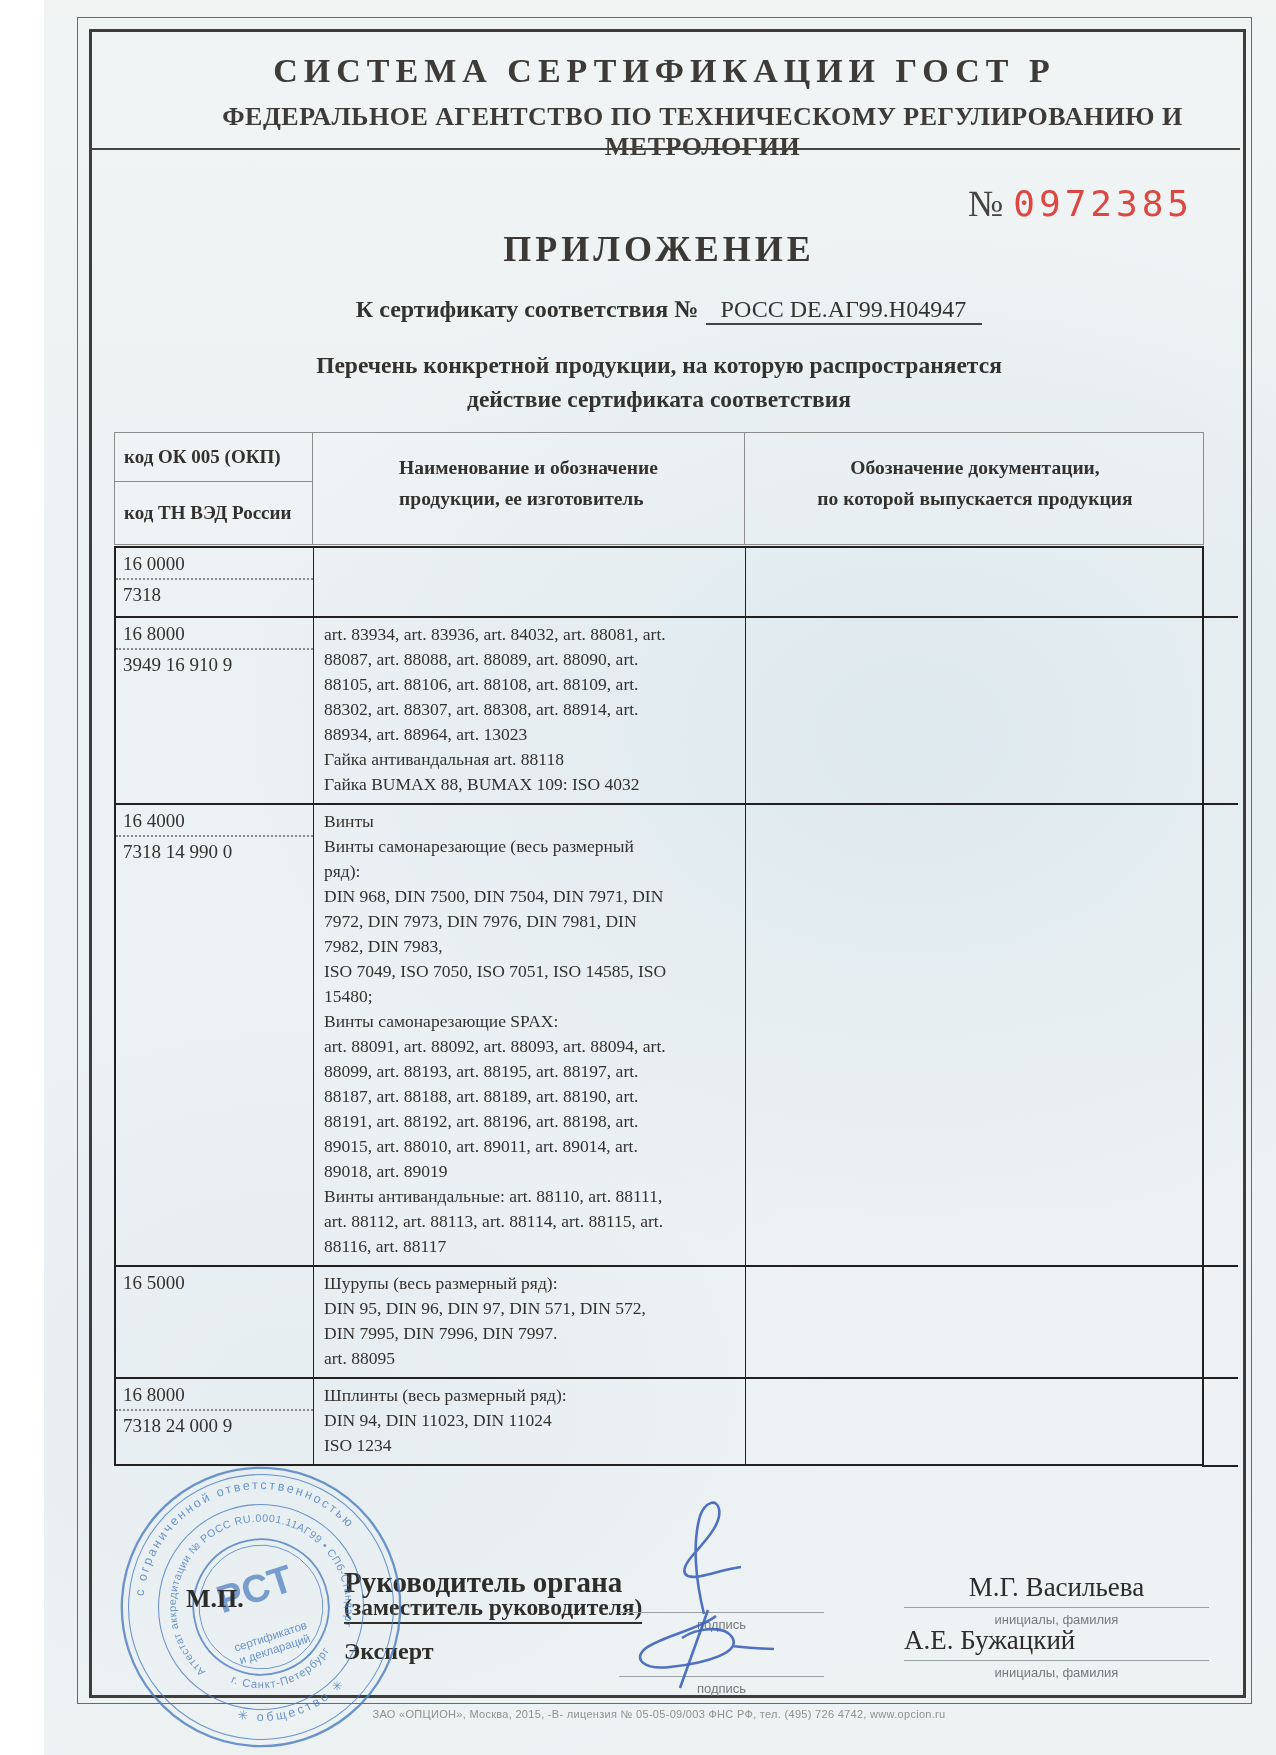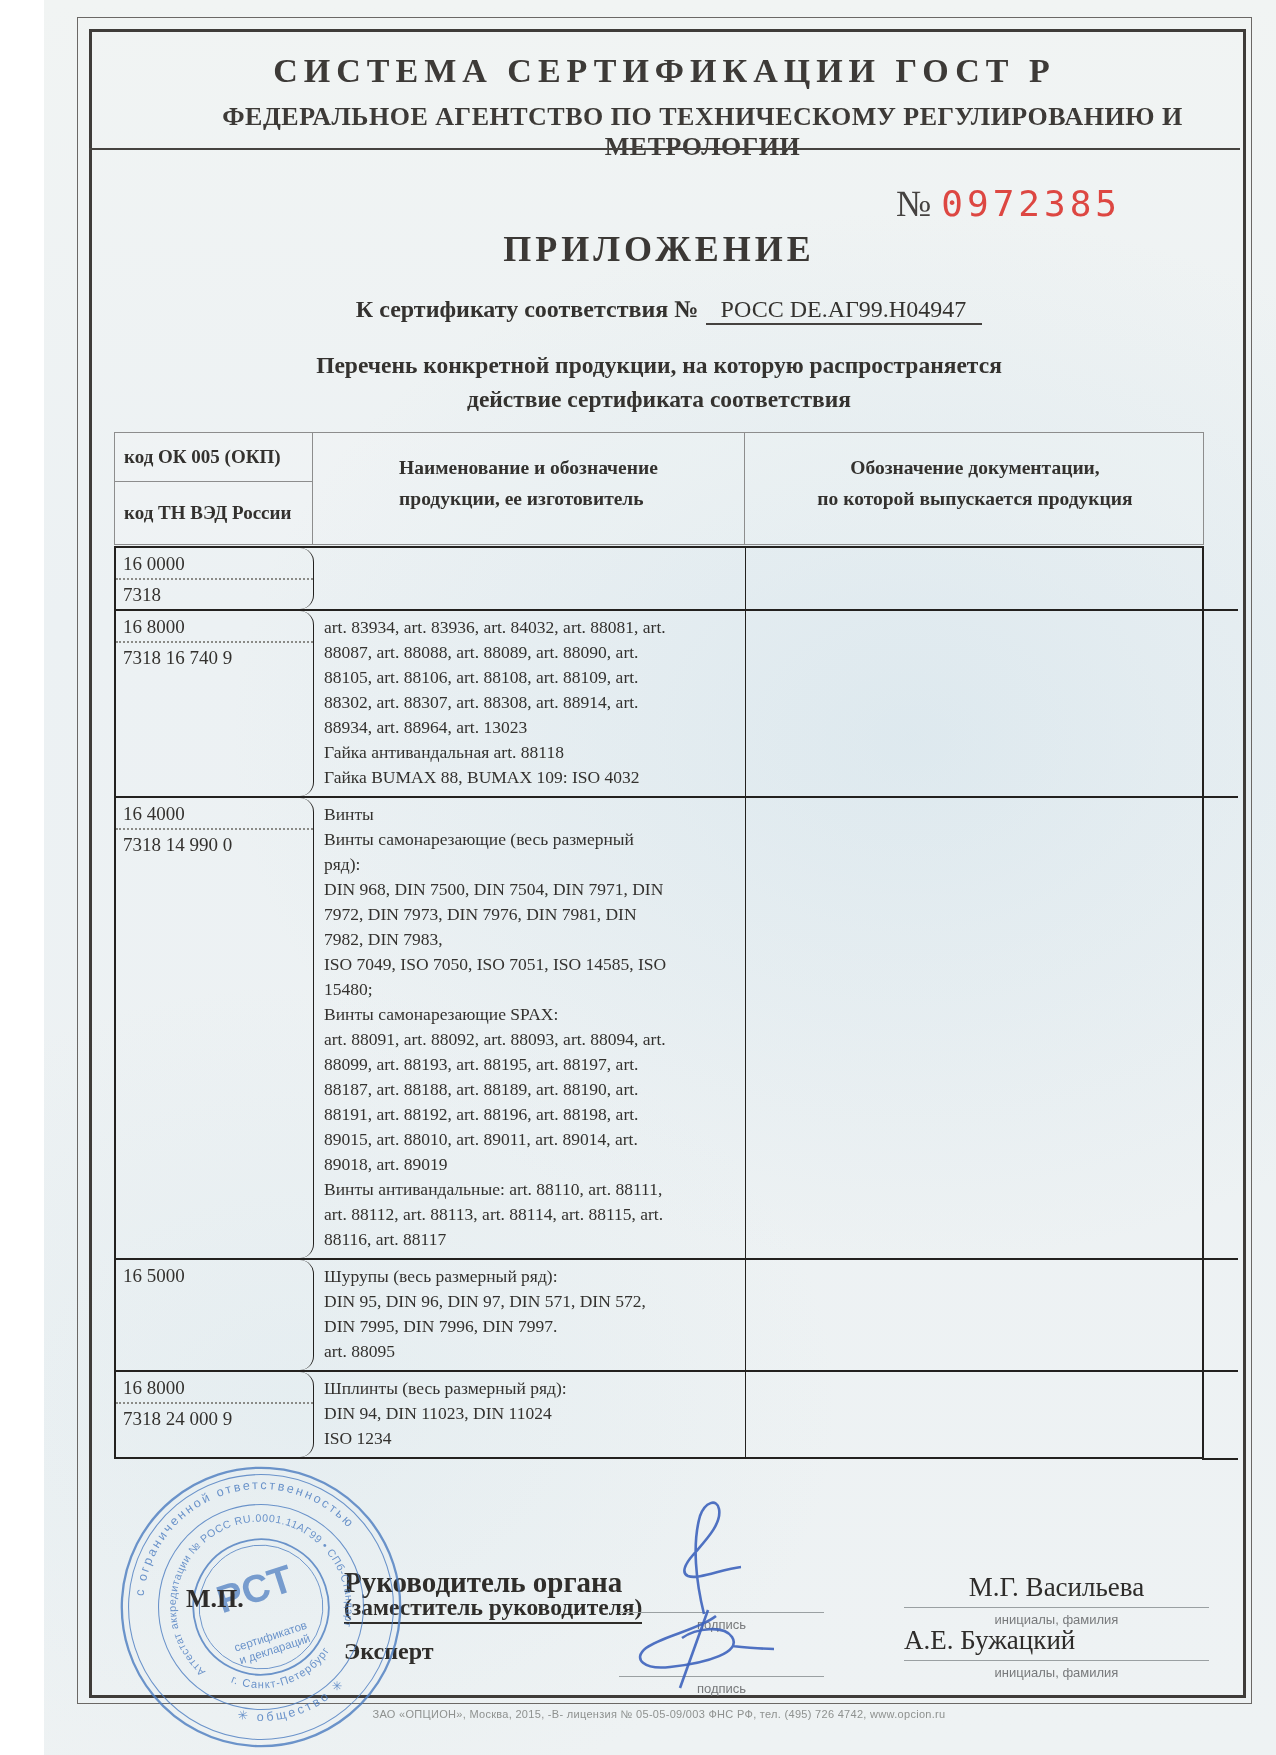--- a/index.html
+++ b/index.html
@@ -13,21 +13,21 @@
   }
   .scan-right{position:absolute;right:0;top:0;width:18px;height:100%;background:#fff;}
   .frame-outer{position:absolute;left:33px;top:17px;width:1173px;height:1685px;border:1.5px solid #6b6865;}
   .frame-inner{position:absolute;left:45px;top:29px;width:1151px;height:1663px;border:3px solid #3f3c39;}
 
   .doc-header{position:absolute;left:45px;top:0;width:1151px;text-align:center;}
   .h1{position:absolute;left:0;top:52px;width:100%;font-size:34px;font-weight:bold;letter-spacing:6px;color:#3d3a37;}
   .h2{position:absolute;left:0;top:102px;width:100%;font-size:26px;font-weight:bold;letter-spacing:.5px;color:#3d3a37;padding-left:38px;}
   .header-rule{position:absolute;left:45px;top:148px;width:1151px;border-top:2.5px solid #46433f;}
 
-  .blank-number{position:absolute;left:852px;top:182px;width:300px;font-size:37px;white-space:nowrap;}
+  .blank-number{position:absolute;left:924px;top:182px;width:300px;font-size:37px;white-space:nowrap;}
   .blank-number .ns{color:#454240;font-family:"Liberation Serif",serif;margin-right:10px;}
   .blank-number .nd{color:#dd4742;font-family:"DejaVu Sans Mono",monospace;letter-spacing:4px;font-size:36px;}
 
   .title{position:absolute;left:70px;top:228px;width:1090px;text-align:center;font-size:36px;font-weight:bold;letter-spacing:4px;color:#3b3835;}
   .cert-line{position:absolute;left:80px;top:296px;width:1090px;text-align:center;font-size:24px;color:#34322f;}
   .cert-line .lbl{font-weight:bold;}
   .cert-line .num{border-bottom:2px solid #45423f;padding:0 16px 1px 14px;margin-left:8px;}
   .desc1{position:absolute;left:70px;top:352px;width:1090px;text-align:center;font-size:23.5px;font-weight:bold;color:#34322f;}
   .desc2{position:absolute;left:70px;top:386px;width:1090px;text-align:center;font-size:23.5px;font-weight:bold;color:#34322f;}
 
@@ -38,21 +38,21 @@
   .hc1a{height:48px;border-bottom:1.5px solid #8d8d8d;display:flex;align-items:center;padding-left:9px;font-weight:bold;font-size:19px;}
   .hc1b{flex:1;display:flex;align-items:center;padding-left:9px;font-weight:bold;font-size:19px;}
   .hc2{border-right:1.5px solid #8d8d8d;display:flex;align-items:center;justify-content:center;font-weight:bold;font-size:19.5px;white-space:pre-line;padding-bottom:10px;line-height:1.55;}
   .hc3{display:flex;align-items:center;justify-content:center;text-align:center;font-weight:bold;font-size:19.5px;white-space:pre-line;padding-bottom:10px;line-height:1.55;}
 
   .tbl-body{position:relative;border:2.5px solid #23211f;box-sizing:border-box;margin-top:1px;}
   .tbl-body::after{content:"";position:absolute;left:100%;bottom:-2.5px;width:36px;border-top:2.5px solid #23211f;}
   .brow{position:relative;display:grid;grid-template-columns:198px 432px 460px;}
   .brow + .brow{border-top:2px solid #23211f;}
   .brow + .brow::before{content:"";position:absolute;top:-2px;left:100%;width:36px;border-top:2px solid #23211f;}
-  .c1{border-right:1.5px solid #23211f;padding:3px 6px 1px 7px;font-size:19px;line-height:26px;border-radius:14px;}
+  .c1{border-right:1.5px solid #23211f;padding:3px 6px 8px 7px;font-size:19px;line-height:26px;}
   .c2{border-right:1.5px solid #23211f;padding:4px 6px 6px 10px;font-size:17.5px;line-height:25px;white-space:pre-line;}
   .c3{padding:4px 6px;}
   .dots{border-top:2px dotted #8a8a86;margin:1px 0 2px -7px;width:calc(100% + 13px);}
 
   
   .mp{position:absolute;left:142px;top:1584px;font-size:26px;font-weight:bold;color:#2e2c2a;z-index:3;}
   .role1{position:absolute;left:300px;top:1566px;font-size:29px;font-weight:bold;color:#2f2d2a;}
   .role2{position:absolute;left:300px;top:1594px;font-size:23.5px;font-weight:bold;color:#2f2d2a;border-bottom:2.5px solid #2f2d2a;padding-bottom:1px;}
   .role3{position:absolute;left:300px;top:1638px;font-size:24px;font-weight:bold;color:#2f2d2a;}
 
@@ -123,21 +123,21 @@
         <div class="tnved">7318</div>
       </div>
       <div class="c2"></div>
       <div class="c3"></div>
     </div>
 
     <div class="brow">
       <div class="c1">
         <div class="okp">16 8000</div>
         <div class="dots"></div>
-        <div class="tnved">7318 16 740 9</div>
+        <div class="tnved">3949 16 910 9</div>
       </div>
       <div class="c2">art. 83934, art. 83936, art. 84032, art. 88081, art.
 88087, art. 88088, art. 88089, art. 88090, art.
 88105, art. 88106, art. 88108, art. 88109, art.
 88302, art. 88307, art. 88308, art. 88914, art.
 88934, art. 88964, art. 13023
 Гайка антивандальная  art. 88118
 Гайка BUMAX 88, BUMAX 109: ISO 4032</div>
       <div class="c3"></div>
     </div>

